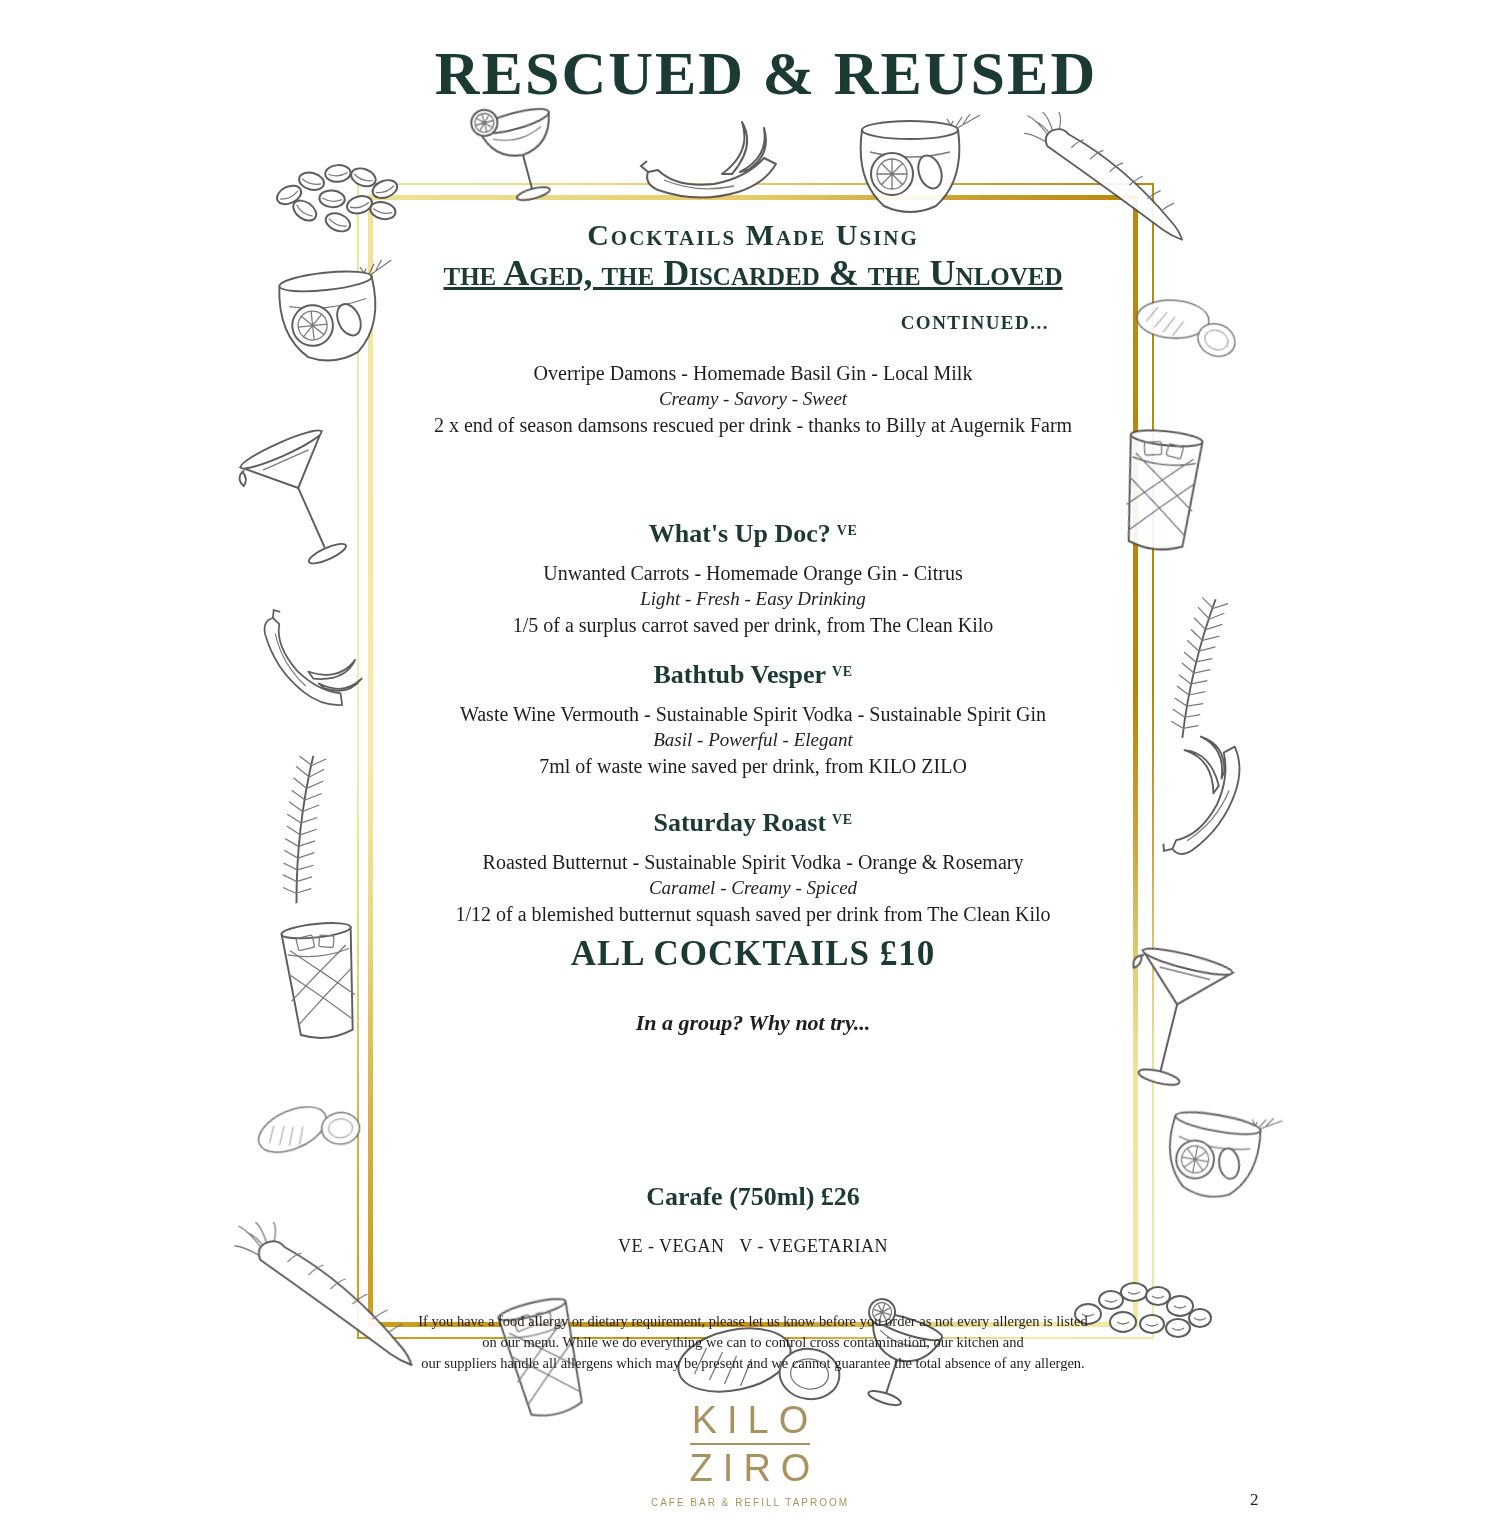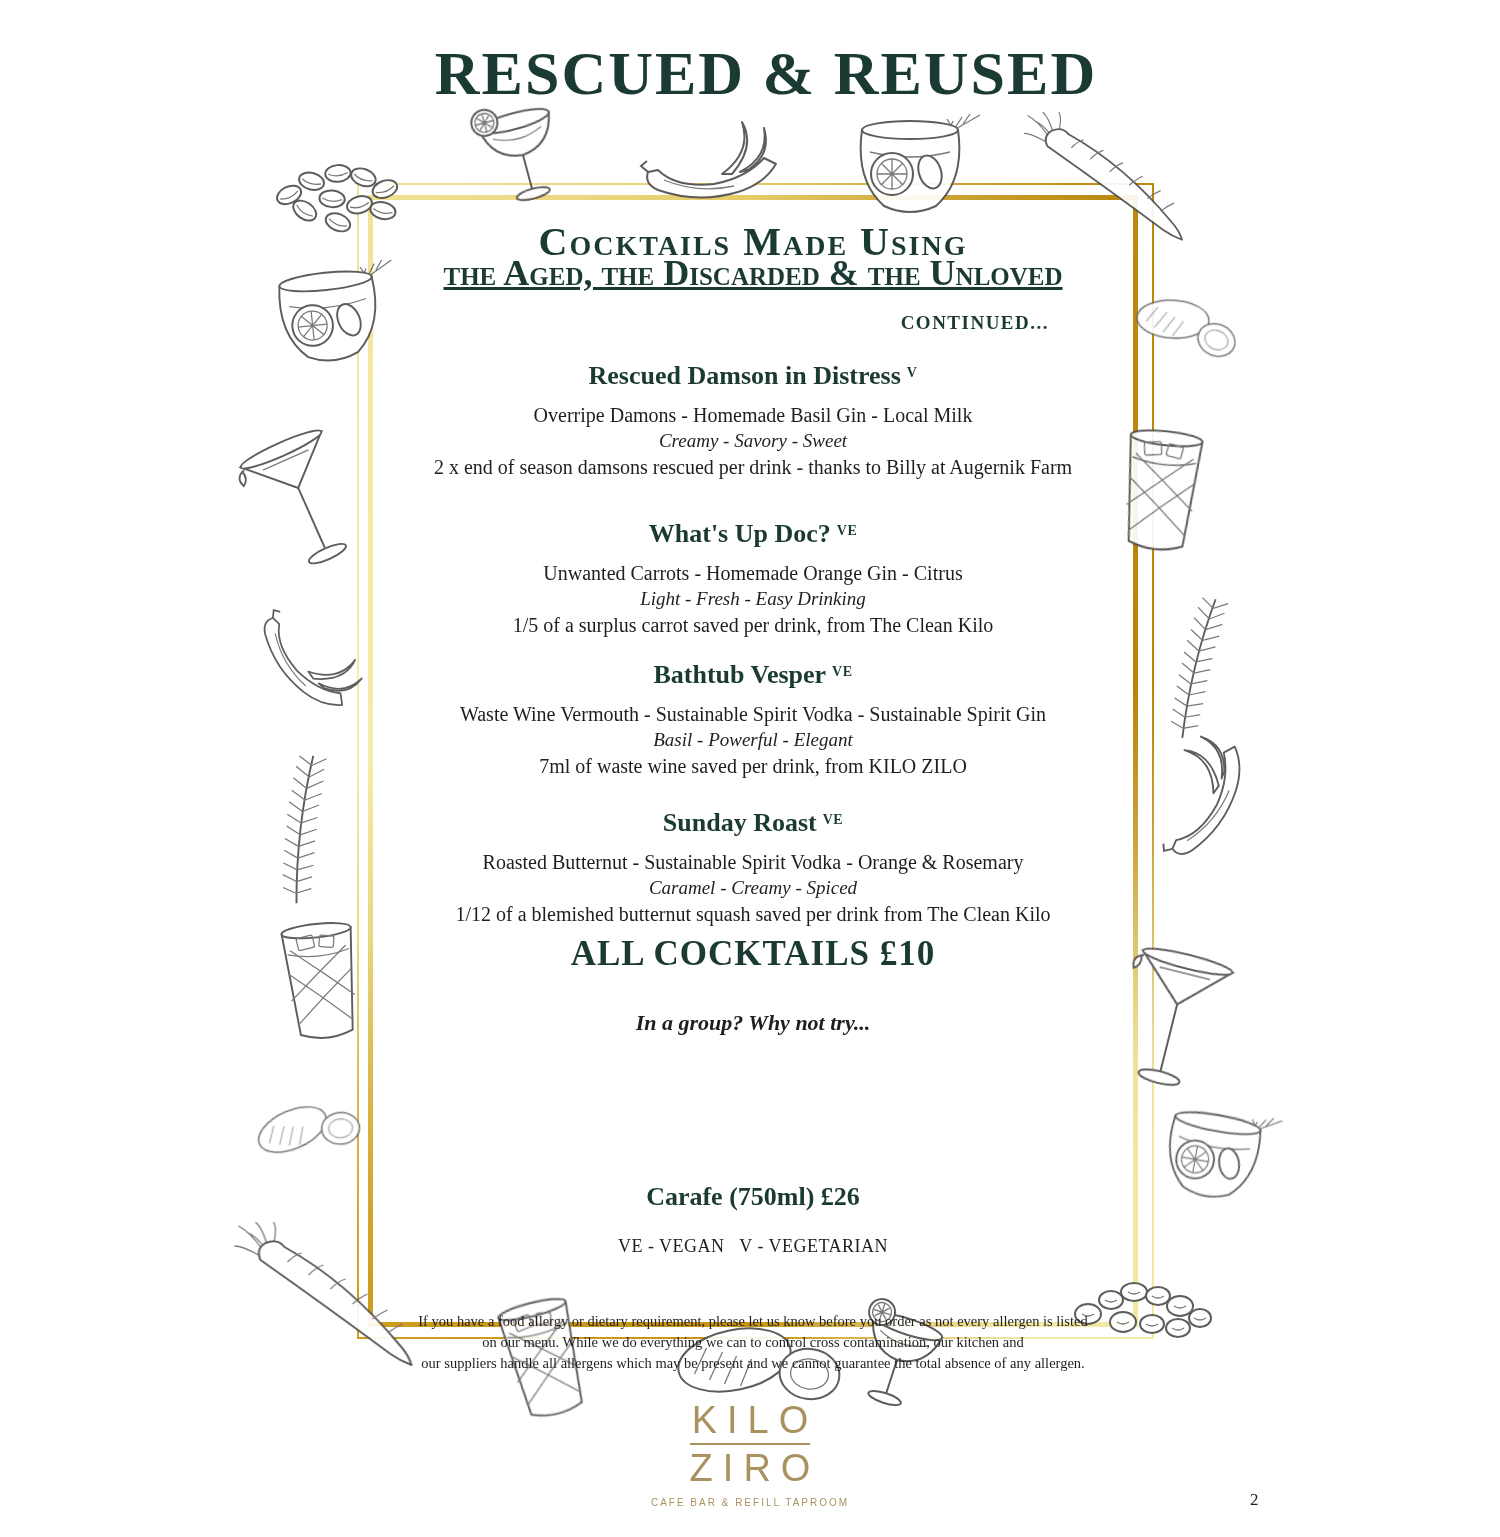--- a/index.html
+++ b/index.html
@@ -17,21 +17,21 @@
   
   .decor{position:absolute;left:0;top:0;z-index:2;}
   .s{fill:#ffffff;stroke:#4f4f4f;stroke-width:2;}
   .s2{fill:#ffffff;stroke:#4f4f4f;stroke-width:2;stroke-linejoin:round;}
   .d{fill:none;stroke:#6e6e6e;stroke-width:1.3;}
   
   .txt{position:absolute;z-index:3;}
   .page-title{left:0;top:22px;width:1500px;text-align:center;font-size:62px;font-weight:bold;
               letter-spacing:2px;color:#1b3a33;margin:16px;}
   .block{position:absolute;left:368px;width:770px;text-align:center;z-index:3;}
-  .sub1{top:218px;font-size:40px;font-weight:bold;letter-spacing:2px;font-variant:small-caps;color:#1b3a33;}
+  .sub1{top:218px;font-size:30px;font-weight:bold;letter-spacing:2px;font-variant:small-caps;color:#1b3a33;}
   .sub2{top:252px;font-size:36px;font-weight:bold;font-variant:small-caps;color:#1b3a33;text-decoration:underline;}
   .continued{top:312px;text-align:right;padding-right:89px;box-sizing:border-box;
              font-size:19px;font-weight:bold;letter-spacing:1.5px;color:#1b3a33;}
   .item-name{font-size:26px;line-height:32px;font-weight:bold;color:#1b3a33;margin:0 0 6px 0;}
   .tag{font-size:14px;position:relative;top:-7px;margin-left:6px;letter-spacing:.5px;}
   .ing,.note{font-size:20px;line-height:26px;margin:0;}
   .profile{font-size:19px;line-height:26px;font-style:italic;margin:0;}
   .price-banner{top:934px;font-size:35px;font-weight:bold;letter-spacing:1px;color:#1b3a33;}
   .prompt{top:1010px;font-size:22px;font-style:italic;font-weight:bold;}
   .carafe{top:1182px;font-size:26px;font-weight:bold;color:#1b3a33;}
@@ -251,42 +251,41 @@
           <use href="#sym-coupe" width="110" height="140"></use>
         </g>
     </g>
   </svg>
 
   <div class="block sub1">Cocktails Made Using</div>
   <div class="block sub2">the Aged, the Discarded &amp; the Unloved</div>
   <div class="block continued">CONTINUED...</div>
 
   <section class="block" style="top:360px">
-    <h3 class="item-name"><span>Rescued Damson in Distress</span><span class="tag">V</span></h3>
     <p class="ing">Overripe Damons - Homemade Basil Gin - Local Milk</p>
     <p class="profile">Creamy - Savory - Sweet</p>
     <p class="note">2 x end of season damsons rescued per drink - thanks to Billy at Augernik Farm</p>
   </section>
 
   <section class="block" style="top:518px">
     <h3 class="item-name"><span>What's Up Doc?</span><span class="tag">VE</span></h3>
     <p class="ing">Unwanted Carrots - Homemade Orange Gin - Citrus</p>
     <p class="profile">Light - Fresh - Easy Drinking</p>
     <p class="note">1/5 of a surplus carrot saved per drink, from The Clean Kilo</p>
   </section>
 
   <section class="block" style="top:659px">
     <h3 class="item-name"><span>Bathtub Vesper</span><span class="tag">VE</span></h3>
     <p class="ing">Waste Wine Vermouth - Sustainable Spirit Vodka - Sustainable Spirit Gin</p>
     <p class="profile">Basil - Powerful - Elegant</p>
     <p class="note">7ml of waste wine saved per drink, from KILO ZILO</p>
   </section>
 
   <section class="block" style="top:807px">
-    <h3 class="item-name"><span>Sunday Roast</span><span class="tag">VE</span></h3>
+    <h3 class="item-name"><span>Saturday Roast</span><span class="tag">VE</span></h3>
     <p class="ing">Roasted Butternut - Sustainable Spirit Vodka - Orange &amp; Rosemary</p>
     <p class="profile">Caramel - Creamy - Spiced</p>
     <p class="note">1/12 of a blemished butternut squash saved per drink from The Clean Kilo</p>
   </section>
 
   <div class="block price-banner">ALL COCKTAILS £10</div>
   <div class="block prompt">In a group? Why not try...</div>
 
 
   <div class="block carafe">Carafe (750ml) £26</div>

